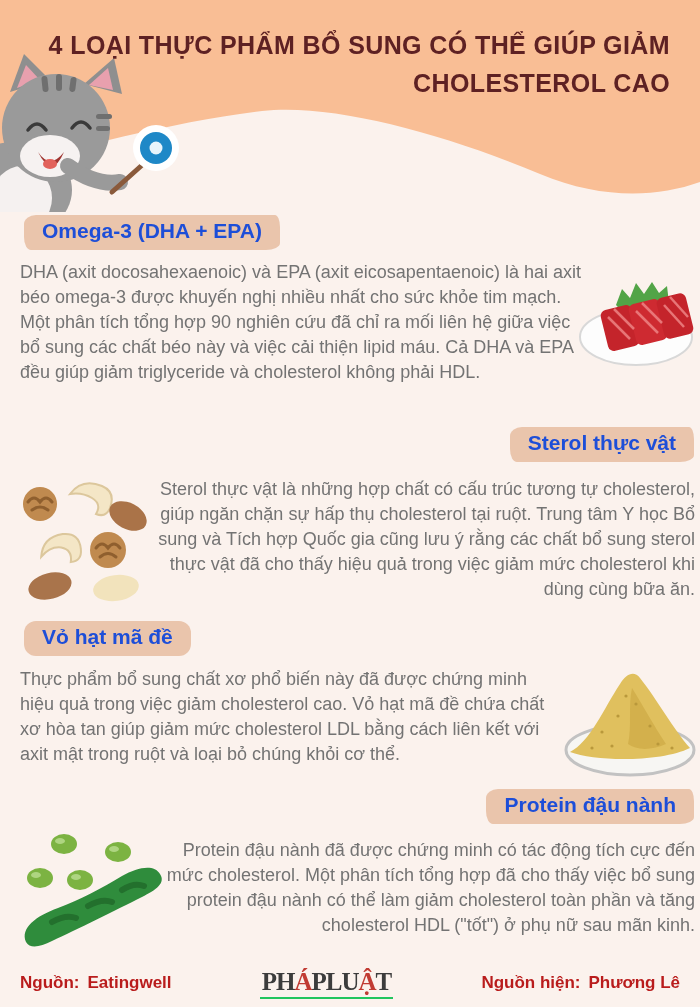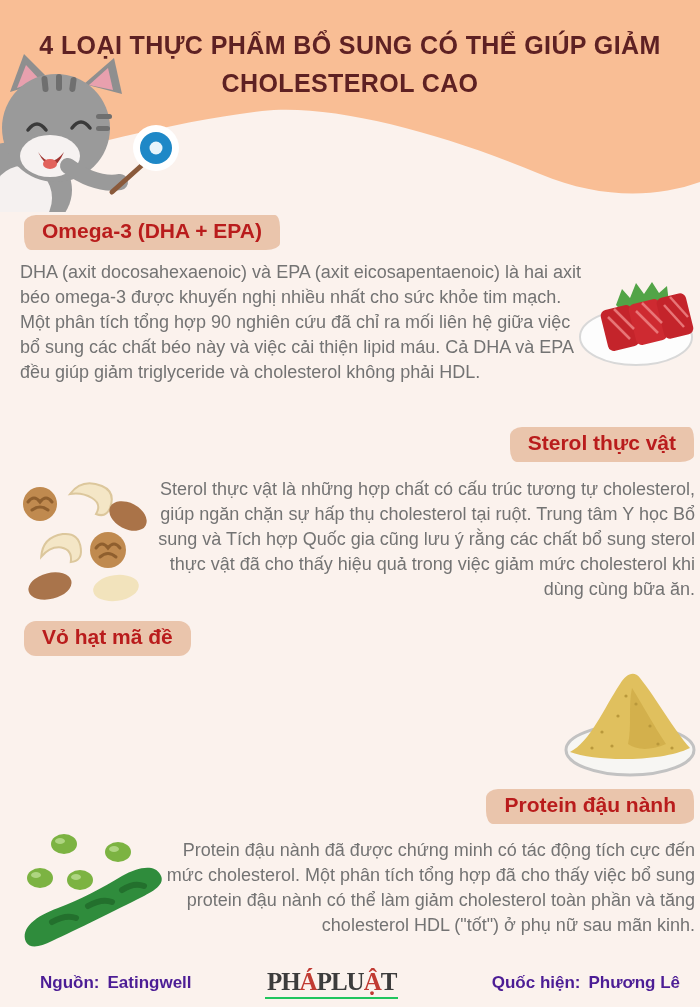--- a/index.html
+++ b/index.html
@@ -2,37 +2,37 @@
 <html><head>
 <meta charset="utf-8">
 <style>
   * { margin:0; padding:0; box-sizing:border-box; }
   html,body { width:700px; }
   body { font-family:"Liberation Sans", sans-serif; }
   .page { position:relative; width:700px; height:1007px; background:#FBF2ED; overflow:hidden; }
 
   .header-wave { position:absolute; top:0; left:0; width:700px; height:215px; }
 
-  .page-title { position:absolute; top:26px; left:30px; width:640px; text-align:center;
+  .page-title { position:absolute; top:26px; left:30px; width:640px; text-align:right;
     font-size:25px; line-height:38px; font-weight:bold; letter-spacing:0.4px; color:#5E2123; }
 
   .cat { position:absolute; top:40px; left:-16px; width:205px; height:172px; }
 
-  .chip { position:absolute; display:inline-block; background:#EAC5AC; color:#b91c1c;
+  .chip { position:absolute; display:inline-block; background:#EAC5AC; color:#1d4ed8;
     font-weight:bold; font-size:21px; padding:4px 18px 7px 18px;
     border-radius:12px 5px 14px 7px / 9px 12px 7px 13px; }
 
   .para { position:absolute; font-size:18px; line-height:25px; color:#737373; }
   .para.right { text-align:right; }
 
   .illus { position:absolute; }
 
   .footer { position:absolute; top:963px; left:0; width:700px; height:40px;
     display:flex; align-items:center; justify-content:space-between; padding:0 20px; }
-  .footer-text { font-size:17px; font-weight:bold; color:#4c1d95;margin-left:20px; }
+  .footer-text { font-size:17px; font-weight:bold; color:#b91c1c; }
   .footer-text .lbl { margin-right:8px; }
   .logo { font-family:"Liberation Serif", serif; font-weight:bold; font-size:25px;
     letter-spacing:-1px; color:#3C3C3C; border-bottom:2px solid #22c55e; padding:0 2px 1px 2px; }
   .logo .red { color:#C13B33; }
 </style>
 </head>
 <body>
 
 <div class="page">
 
@@ -118,20 +118,21 @@
     <path d="M84,70 Q90,62 96,70 Q102,62 108,70 M88,79 Q96,72 104,79" stroke="#8F5F2E" stroke-width="3" fill="none" stroke-linecap="round"></path>
 
     <ellipse cx="38" cy="108" rx="22" ry="13" fill="#A9744B" transform="rotate(-14 38 108)"></ellipse>
 
     <ellipse cx="104" cy="110" rx="23" ry="13" fill="#F2E3BC" transform="rotate(-8 104 110)"></ellipse>
   </svg>
 
   <div class="chip" style="top:621px; left:24px;border-radius:12px;">
     <span>Vỏ hạt mã đề</span>
   </div>
+  <p class="para" style="top:667px; left:20px; width:545px;">Thực phẩm bổ sung chất xơ phổ biến này đã được chứng minh hiệu quả trong việc giảm cholesterol cao. Vỏ hạt mã đề chứa chất xơ hòa tan giúp giảm mức cholesterol LDL bằng cách liên kết với axit mật trong ruột và loại bỏ chúng khỏi cơ thể.</p>
   <svg class="illus" style="top:652px; left:562px;" width="138" height="128" viewBox="0 0 138 128" aria-hidden="true">
     <ellipse cx="68" cy="98" rx="64" ry="25" fill="#F7F6F3" stroke="#C2C2C2" stroke-width="3"></ellipse>
     <path d="M8,100 C28,90 42,56 58,32 C64,22 72,18 78,26 C94,46 112,78 128,96 C100,110 34,110 8,100 Z" fill="#E0C05E"></path>
     <path d="M70,36 C80,52 92,74 104,92 C88,99 74,98 66,92 C70,74 66,54 70,36 Z" fill="#CDA944" opacity="0.7"></path>
     <g fill="#B9983B">
       <circle cx="40" cy="80" r="1.6"></circle>
         <circle cx="56" cy="64" r="1.6"></circle>
         <circle cx="74" cy="52" r="1.6"></circle>
       <circle cx="88" cy="74" r="1.6"></circle>
         <circle cx="50" cy="94" r="1.6"></circle>
@@ -164,17 +165,17 @@
   </svg>
 
   <div class="footer">
     <div class="footer-text">
       <span class="lbl">Nguồn:</span><span>Eatingwell</span>
     </div>
     <div class="logo">
       <span>PH</span><span class="red">Á</span><span>PLU</span><span class="red">Ậ</span><span>T</span>
     </div>
     <div class="footer-text">
-      <span class="lbl">Quốc hiện:</span><span>Phương Lê</span>
+      <span class="lbl">Nguồn hiện:</span><span>Phương Lê</span>
     </div>
   </div>
 
 </div>
 
 </body></html>

